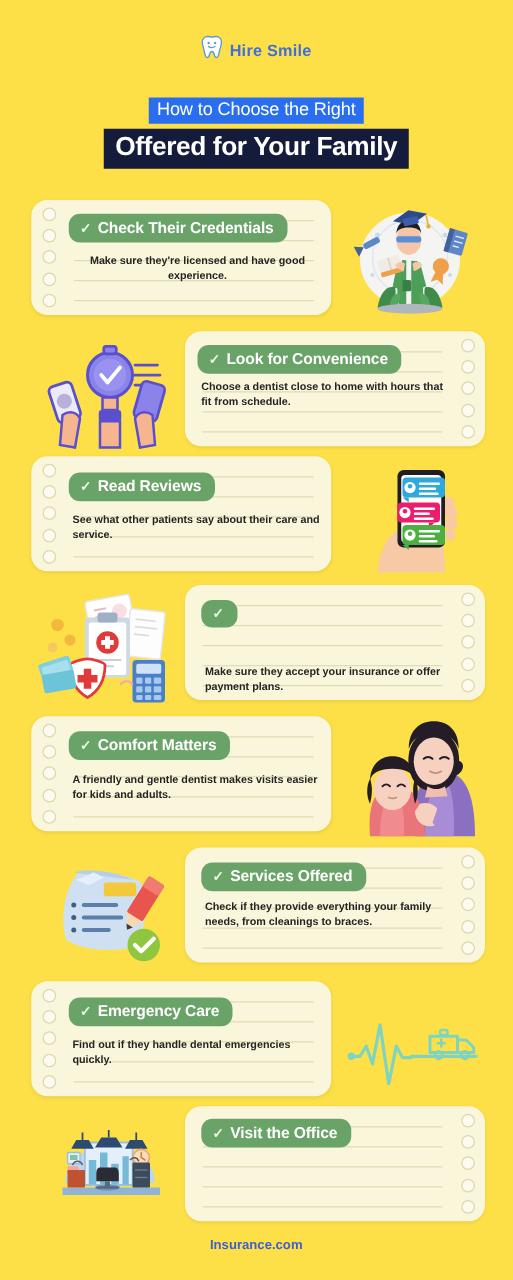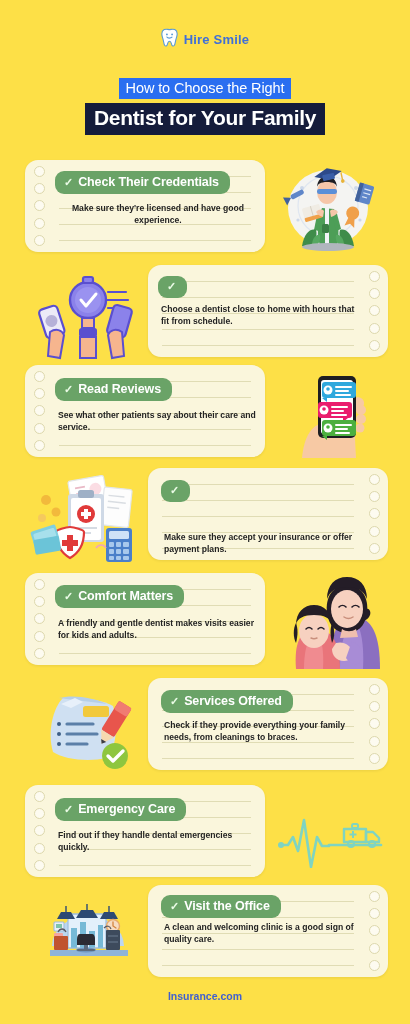--- a/index.html
+++ b/index.html
@@ -146,21 +146,21 @@
         <circle cx="5.9" cy="6.4" r=".95" fill="#5b9bd5"></circle>
         <circle cx="11.1" cy="6.4" r=".95" fill="#5b9bd5"></circle>
         <path d="M5.9 9.1c.7 1.3 3.9 1.3 5.1 0" fill="none" stroke="#5b9bd5" stroke-width="1.1" stroke-linecap="round"></path>
       </svg>
     </span>
     <span class="brand-name">Hire Smile</span>
   </div>
 
   <div class="title-wrap">
     <div><span class="title-line1">How to Choose the Right</span></div>
-    <div><span class="title-line2">Dentist for Your Family</span></div>
+    <div><span class="title-line2">Offered for Your Family</span></div>
   </div>
 
   <div class="row">
     <div class="card" style="left:25px; top:160px; width:240px; height:92px;">
       <div class="card-lines" style="left:34px; right:14px;">
         <div class="rule" style="top:16px"></div>
           <div class="rule" style="top:32px"></div>
         <div class="rule" style="top:48px"></div>
           <div class="rule" style="top:64px"></div>
         <div class="rule" style="top:80px"></div>
@@ -240,20 +240,21 @@
       </div>
       <div class="holes right">
         <div class="hole"></div>
           <div class="hole"></div>
           <div class="hole"></div>
         <div class="hole"></div>
           <div class="hole"></div>
       </div>
       <div class="pill" style="left:10px; top:11px;">
         <span class="tick">✓</span>
+        <span>Look for Convenience</span>
       </div>
       <div class="desc" style="left:13px; top:38px; width:198px;">Choose a dentist close to home with hours that fit from schedule.</div>
     </div>
     <div class="illu" style="left:32px; top:272px;">
       <svg width="106" height="88" viewBox="0 0 106 88">
         <g stroke="#5a4fcf" stroke-width="2.2" fill="none" stroke-linecap="round">
           <path d="M76 20h18M74 28h22M76 36h16"></path>
         </g>
         <circle cx="56" cy="28" r="18" fill="#8b82ea" stroke="#5a4fcf" stroke-width="2.4"></circle>
         <circle cx="56" cy="28" r="13" fill="#9a92f0"></circle>
@@ -556,21 +557,20 @@
         <div class="hole"></div>
           <div class="hole"></div>
           <div class="hole"></div>
         <div class="hole"></div>
           <div class="hole"></div>
       </div>
       <div class="pill" style="left:13px; top:10px;">
         <span class="tick">✓</span>
         <span>Visit the Office</span>
       </div>
-      <div class="desc" style="left:16px; top:36px; width:204px;">A clean and welcoming clinic is a good sign of quality care.</div>
     </div>
     <div class="illu" style="left:44px; top:898px;">
       <svg width="88" height="72" viewBox="0 0 88 72">
         <path d="M8 48a36 30 0 0 1 72 0z" fill="#bcd6ef"></path>
         <rect x="24" y="16" width="38" height="34" rx="1" fill="#e3f0fb" stroke="#9dbddd" stroke-width="1.2"></rect>
         <g fill="#76b9d6">
           <rect x="27" y="30" width="6" height="20"></rect>
             <rect x="36" y="24" width="6" height="26"></rect>
           <rect x="45" y="33" width="6" height="17"></rect>
             <rect x="54" y="27" width="5" height="23"></rect>

